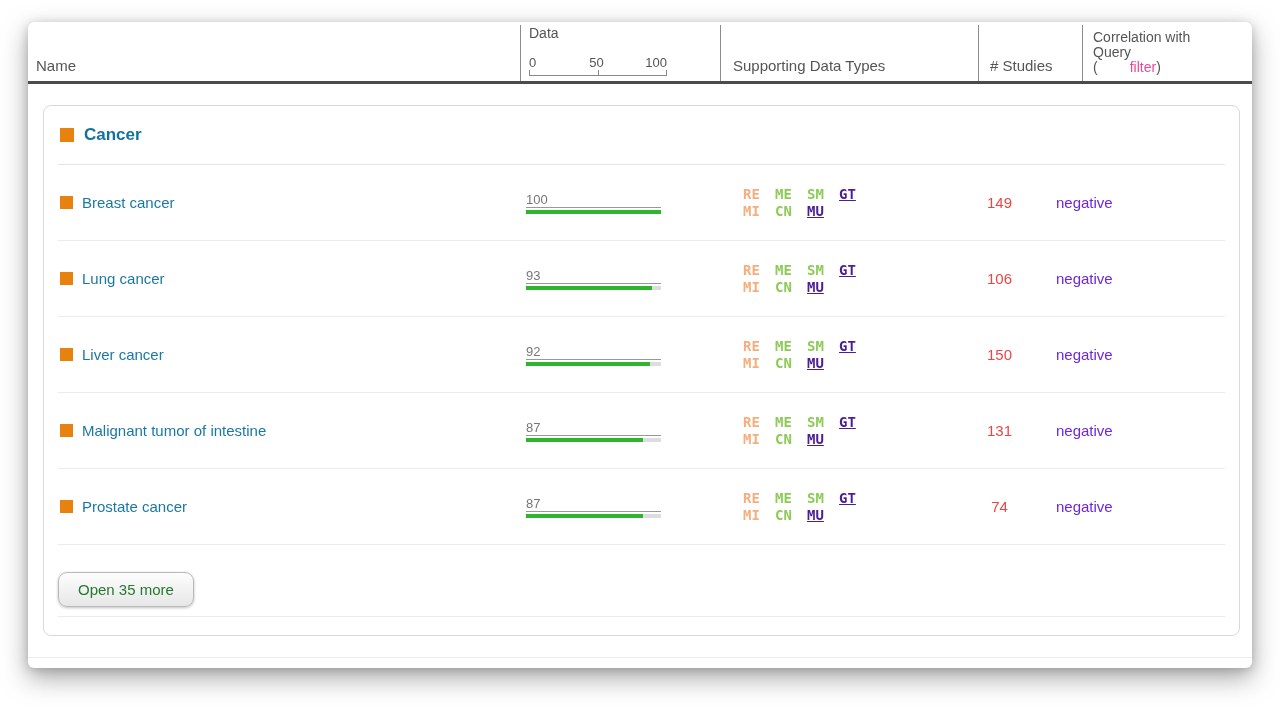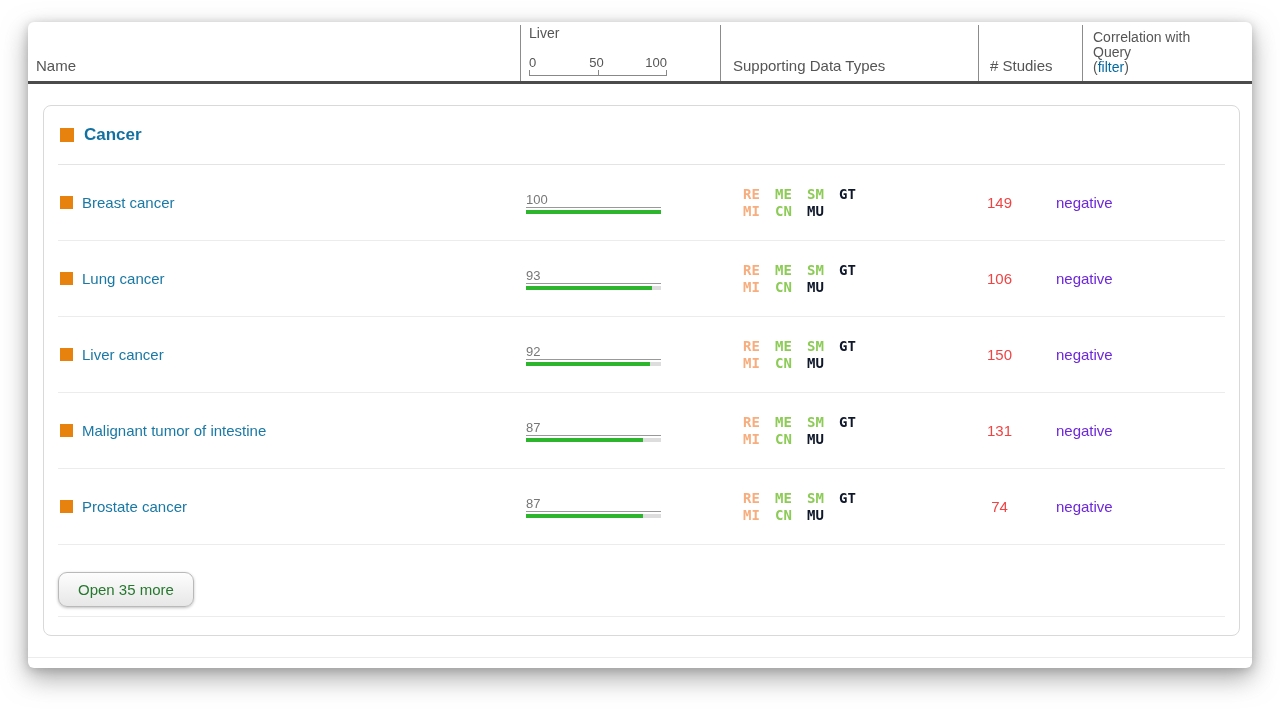--- a/index.html
+++ b/index.html
@@ -33,21 +33,21 @@
   .scale { width:138px; }
   .scale-nums { position:relative; height:15px; font-size:13px; color:#555; }
   .scale-nums .t0 { position:absolute; left:0; bottom:0; }
   .scale-nums .t50 { position:absolute; left:50%; transform:translateX(-60%); bottom:0; }
   .scale-nums .t100 { position:absolute; right:0; bottom:0; }
   .ruler { position:relative; height:6px; width:138px; }
   .ruler::after { content:""; position:absolute; left:0; right:0; bottom:0;
                   height:1px; background:#888; }
   .ruler .tick { position:absolute; bottom:0; width:1px; height:6px; background:#888; }
   .ruler .tick.m { left:50%; } .ruler .tick.r { right:0; }
-  .filter-link { color:#0369a1; text-decoration:none; cursor:pointer; }
+  .filter-link { color:#ec4899; text-decoration:none; cursor:pointer;margin-left:32px; }
 
   
   .groupbox {
     position:absolute; left:15px; top:83px; width:1197px; height:531px;
     border:1px solid #d9d9d9; border-radius:8px; background:#fff;
     padding:0 14px;
   }
   .group-head { height:59px; display:flex; align-items:center;
                 border-bottom:1px solid #e4e4e4; cursor:pointer; }
   .sq { width:13px; height:13px; background:#e8820e; flex:0 0 auto; }
@@ -61,21 +61,21 @@
   .cell-score { flex:0 0 200px; }
   .score-wrap { width:135px; }
   .score-num { font-size:13px; color:#777; line-height:15px;
                border-bottom:1px solid #999; }
   .score-bar { margin-top:2px; height:4px; background:#ddd; }
   .score-fill { height:100%; background:#2db52d; }
   .cell-types { flex:0 0 216px; padding-left:17px;
                 font-family:"DejaVu Sans Mono", monospace; font-weight:bold;
                 font-size:14px; line-height:17px; }
   .badge { display:inline-block; width:32px; }
-  .c-salmon { color:#f7ad7d; } .c-green { color:#8dcb57; } .c-blue { color:#0f172a; }
+  .c-salmon { color:#f7ad7d; } .c-green { color:#8dcb57; } .c-blue { color:#4c1d95;text-decoration:underline; }
   .cell-studies { flex:0 0 104px; padding-left:11px; color:#ef4444; font-size:15px;text-align:center; }
   .cell-corr { flex:1; padding-left:10px; color:#6d28d9; font-size:15px; }
 
   .btn-row { height:72px; display:flex; align-items:center;
              border-bottom:1px solid #ececec; }
   .open-more-btn {
     font-family:"Liberation Sans", sans-serif;
     font-size:15px; color:#26782e; padding:8px 19px;
     background:linear-gradient(#fdfdfd, #e7e7e7);
     border:1px solid #b9b9b9; border-radius:9px;
@@ -89,21 +89,21 @@
 <body>
 
 <div class="card">
 
   <div class="thead">
     <div class="thead-cols">
       <div class="hcol hcol-name">
         <span>Name</span>
       </div>
       <div class="hcol hcol-score">
-        <span class="score-title">Liver</span>
+        <span class="score-title">Data</span>
         <div class="scale">
           <div class="scale-nums">
             <span class="t0">0</span>
             <span class="t50">50</span>
             <span class="t100">100</span>
           </div>
           <div class="ruler">
             <span class="tick"></span>
               <span class="tick m"></span>
               <span class="tick r"></span>

